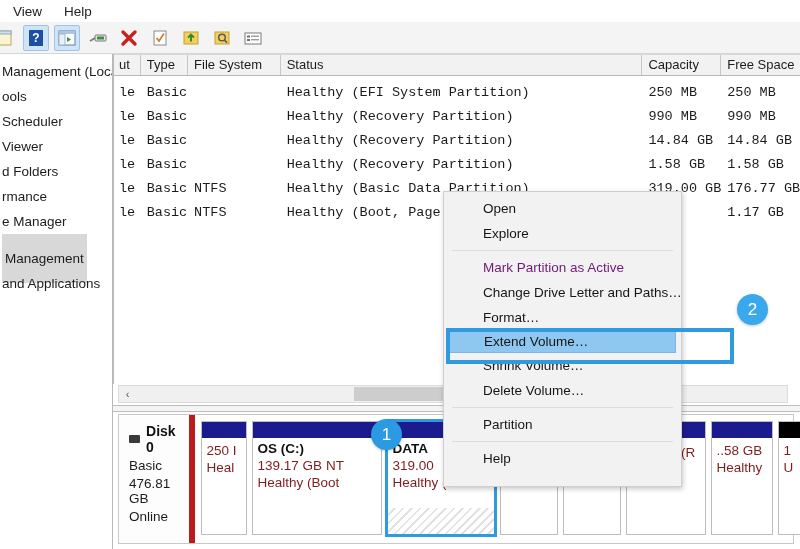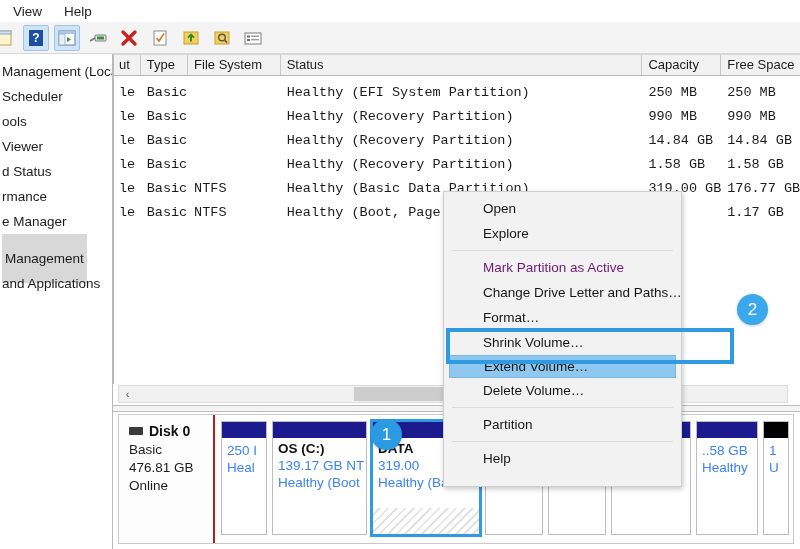--- a/index.html
+++ b/index.html
@@ -96,36 +96,36 @@
     position: absolute; left: 113px; top: 405px; width: 687px; height: 7px;
     background: #f4f4f4; border-top: 1px solid #bdbdbd; border-bottom: 1px solid #bdbdbd;
   }
 
   
   .diskview {
     position: absolute; left: 118px; top: 414px; width: 676px; height: 130px;
     background: #ffffff; border: 1px solid #c9c9c9; display: flex;
   }
   .diskinfo {
-    width: 130px; border-right: 2px solid #b91c1c; padding: 8px 10px;
+    width: 130px; border-right: 6px solid #b91c1c; padding: 8px 10px;
     display: flex; flex-direction: column; gap: 3px; background: #fdfdfd;
   }
   .diskinfo .dtitle { font-size: 14px; font-weight: bold; color: #111; display: flex; align-items: center; gap: 6px; }
   .diskinfo .dline { font-size: 13.5px; color: #1c1c1c; }
   .disk-glyph { width: 14px; height: 8px; background: #3a3a3a; border-radius: 1px; display:inline-block; }
 
   .parts { flex: 1; display: flex; padding: 6px 4px 8px 6px; gap: 5px; position: relative; }
   .part {
     position: relative; border: 1px solid #bdbdbd; background: #ffffff;
     display: flex; flex-direction: column; overflow: hidden;
   }
   .part .bar { height: 16px; width: 100%; }
   .part .ptxt { padding: 3px 5px 0 5px; display: flex; flex-direction: column; gap: 2px; }
   .part .pname { font-size: 13.5px; font-weight: bold; color: #111; white-space: nowrap; }
-  .part .pline { font-size: 13.5px; color: #3b82f6; white-space: nowrap; }
+  .part .pline { font-size: 13.5px; color: #7f1d1d; white-space: nowrap; }
   .part .hatch {
     position: absolute; left: 0; right: 0; bottom: 0; height: 26px;
     background: repeating-linear-gradient(135deg, #ffffff 0 4px, #e2e2e2 4px 6px);
   }
   .part.selected { outline: 3px solid #2f9ae0; outline-offset: -1px; z-index: 5; }
 
   
   .ctxmenu {
     position: absolute; left: 443px; top: 191px; width: 239px; height: 296px;
     background: #f2f2f2; border: 1px solid #cfcfcf;
@@ -228,30 +228,30 @@
           <rect x="8" y="10" width="8" height="1.4" fill="#9a9a9a"></rect>
         </svg>
     </div>
   </div>
 
   <div class="treepane">
     <div class="tree-item">
         <span>Management (Local)</span>
       </div>
     <div class="tree-item">
+        <span>ools</span>
+      </div>
+    <div class="tree-item">
         <span>Scheduler</span>
       </div>
     <div class="tree-item">
-        <span>ools</span>
-      </div>
-    <div class="tree-item">
         <span>Viewer</span>
       </div>
     <div class="tree-item">
-        <span>d Status</span>
+        <span>d Folders</span>
       </div>
     <div class="tree-item">
         <span>rmance</span>
       </div>
     <div class="tree-item">
         <span>e Manager</span>
       </div>
     <div class="tree-gap"></div>
     <div class="tree-item sel">
         <span>Management</span>
@@ -343,21 +343,21 @@
     <div class="parts">
       <div class="part" style="width:46px">
         <div class="bar" style="background:#1b1b8f"></div>
         <div class="ptxt">
           <div class="pname"></div>
           <div class="pline">250 I</div>
           <div class="pline">Heal</div>
         </div>
       </div>
 
-      <div class="part" style="width:95px">
+      <div class="part" style="width:130px">
         <div class="bar" style="background:#1b1b8f"></div>
         <div class="ptxt">
           <div class="pname">OS  (C:)</div>
           <div class="pline">139.17 GB NT</div>
           <div class="pline">Healthy (Boot</div>
         </div>
       </div>
 
       <div class="part selected" style="width:108px">
         <div class="bar" style="background:#1b1b8f"></div>
@@ -416,22 +416,22 @@
     </div>
   </div>
 
   <div class="ctxmenu">
     <div class="ctxitem">Open</div>
     <div class="ctxitem">Explore</div>
     <div class="ctxsep"></div>
     <div class="ctxitem disabled">Mark Partition as Active</div>
     <div class="ctxitem">Change Drive Letter and Paths…</div>
     <div class="ctxitem">Format…</div>
+    <div class="ctxitem highlight">Extend Volume…</div>
     <div class="ctxitem">Shrink Volume…</div>
-    <div class="ctxitem highlight">Extend Volume…</div>
     <div class="ctxitem">Delete Volume…</div>
     <div class="ctxsep"></div>
     <div class="ctxitem">Partition</div>
     <div class="ctxsep"></div>
     <div class="ctxitem">Help</div>
   </div>
 
   <div class="hl-frame"></div>
 
   <div class="badge" id="badge1">1</div>

